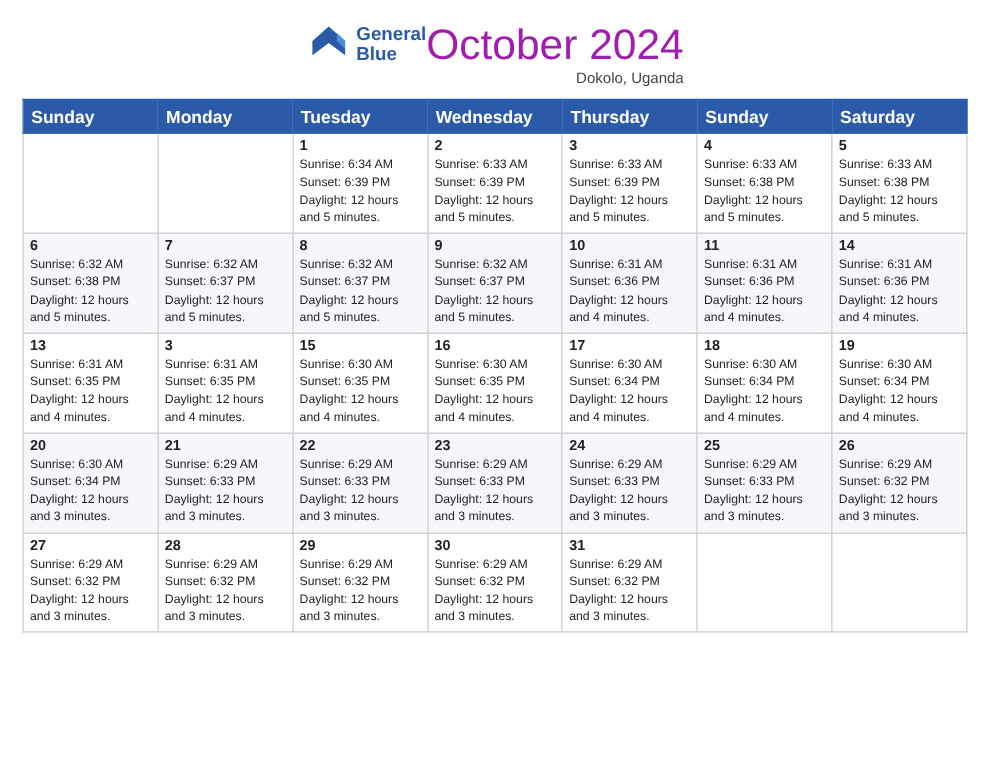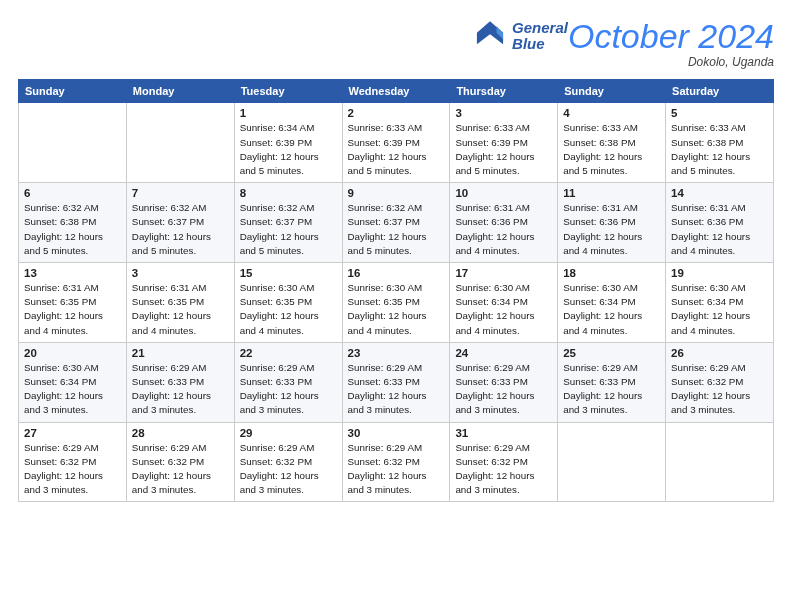--- a/index.html
+++ b/index.html
@@ -11,24 +11,23 @@
       padding: 0;
     }
     .page {
       width: 792px;
       min-height: 612px;
       background: #fff;
       padding: 18px 18px 14px 18px;
     }
     .header {
       display: flex;
-      justify-content: flex-end;
+      justify-content: center;
       align-items: flex-start;
       margin-bottom: 10px;
-      font-style: italic;
     }
     .logo {
       display: flex;
       align-items: center;
       gap: 4px;
     }
     .logo-text {
       font-size: 15px;
       font-weight: bold;
       color: #2b5ba8;
@@ -37,38 +36,38 @@
     .logo-icon {
       width: 36px;
       height: 36px;
     }
     .title-block {
       text-align: right;
     }
     .month-title {
       font-size: 34px;
       font-weight: 300;
-      color: #3b82f6;
+      color: #a21caf;
       line-height: 1.1;
     }
     .location {
       font-size: 12px;
       color: #444;
       font-weight: normal;
     }
     .calendar {
       width: 100%;
       border-collapse: collapse;
       font-size: 10.5px;
     }
     .calendar thead tr th {
       background: #2b5ba8;
       color: #fff;
       font-weight: bold;
-      font-size: 11px;
+      font-size: 14px;
       padding: 5px 6px;
       text-align: left;
       border: 1px solid #2b5ba8;
     }
     .calendar tbody tr td {
       vertical-align: top;
       border: 1px solid #ccc;
       padding: 4px 5px;
       width: calc(100% / 7);
       min-height: 70px;

